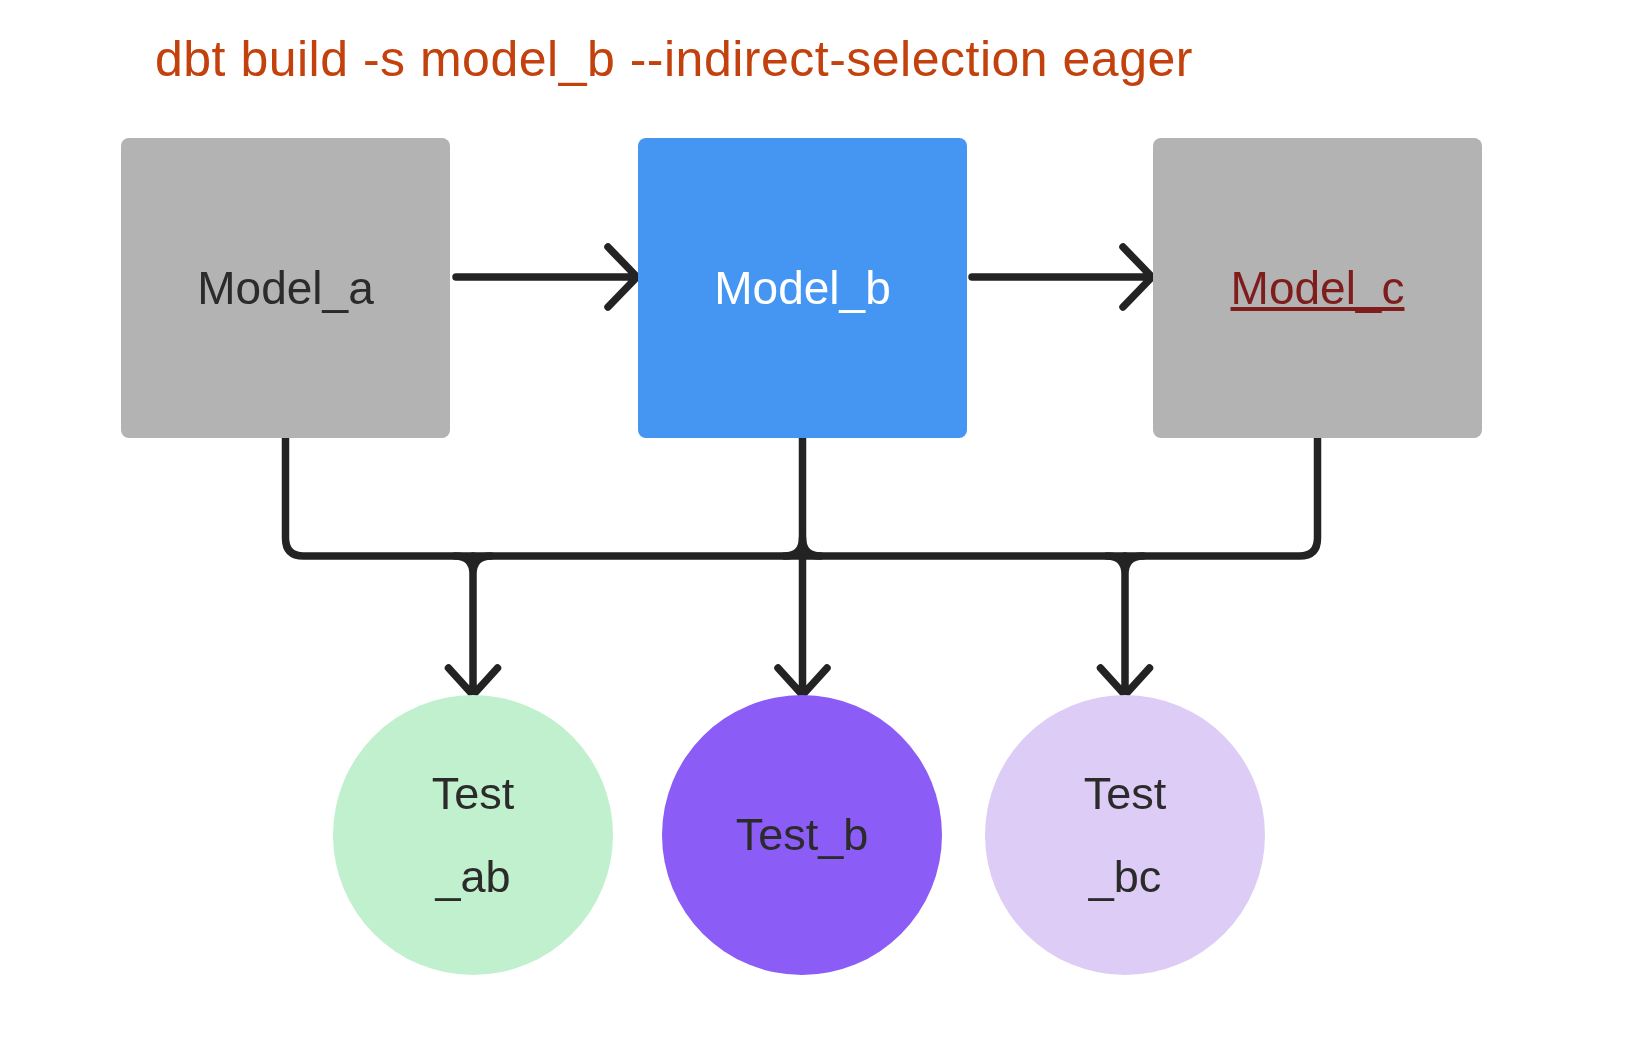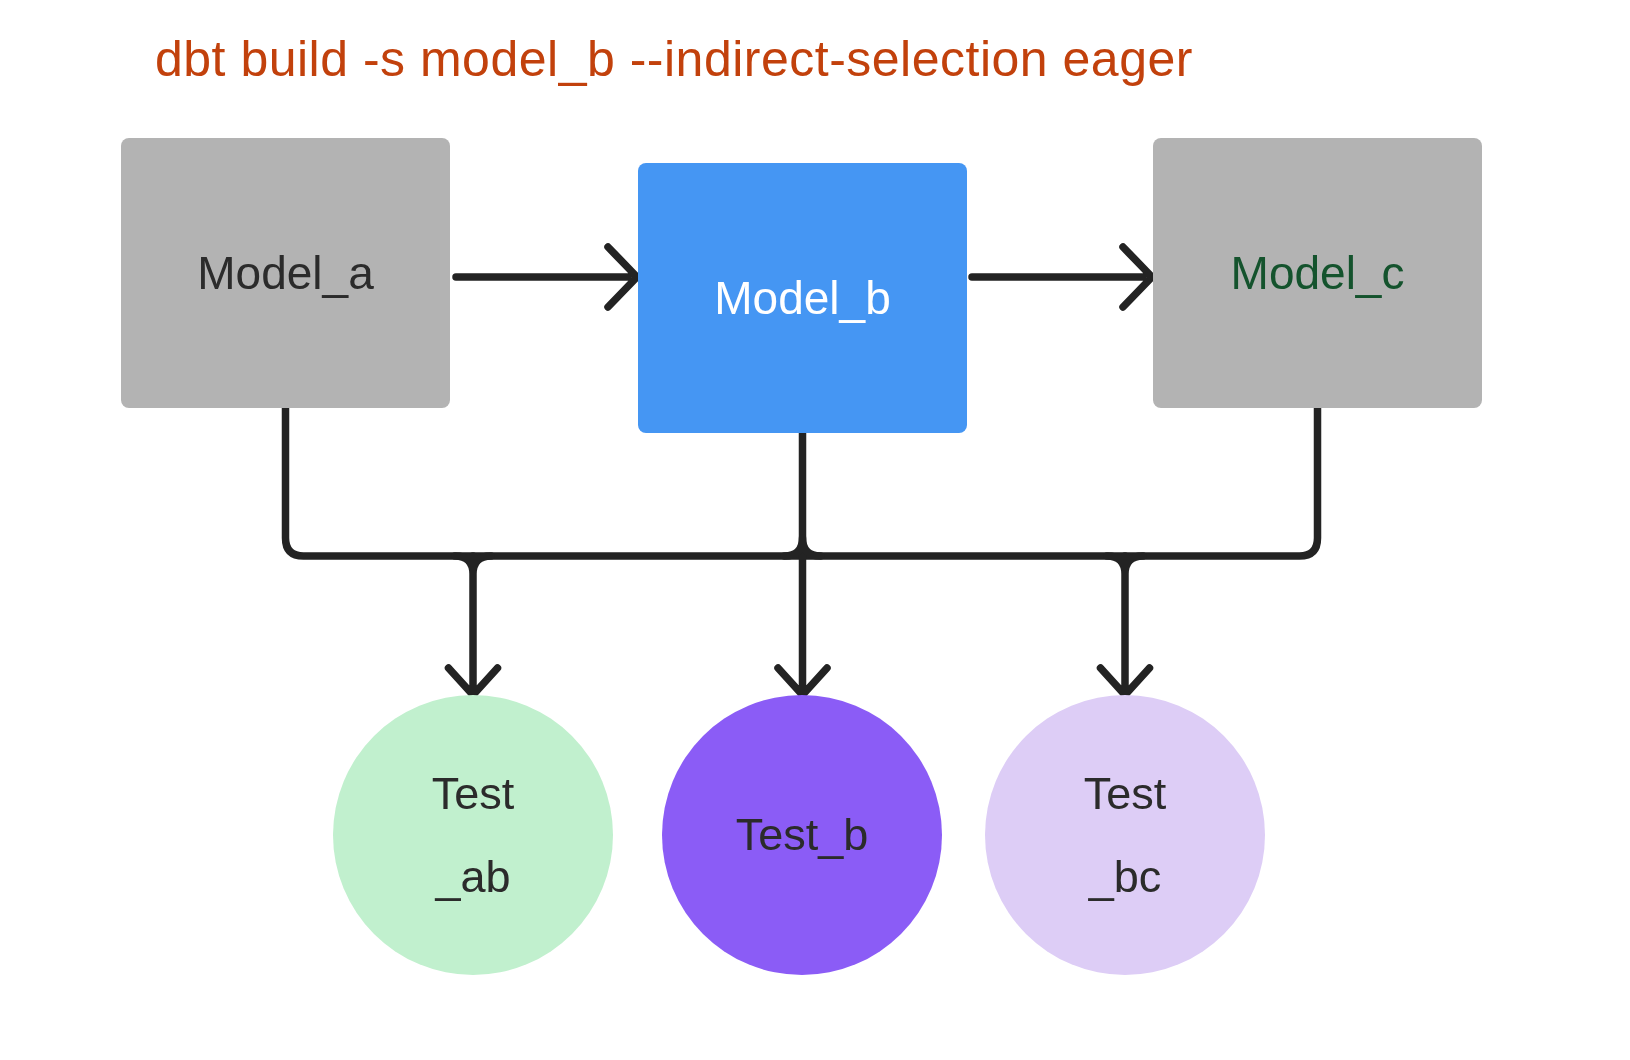--- a/index.html
+++ b/index.html
@@ -36,21 +36,21 @@
     fill: none;
     stroke: #232323;
     stroke-width: 7.5;
     stroke-linecap: round;
     stroke-linejoin: round;
   }
   .model-box {
     position: absolute;
     top: 138px;
     width: 329px;
-    height: 270px;
+    height: 300px;
     border-radius: 8px;
     display: flex;
     align-items: center;
     justify-content: center;
     font-size: 46px;
     font-weight: 400;
   }
   .model-a { left: 121px; }
   .model-b { left: 638px; }
   .model-c { left: 1153px; }
@@ -94,25 +94,25 @@
 
     <path d="M473 556 V693 M448.5 668 L473 695 L497.5 668 M455 556 Q473 556 473 574 M491 556 Q473 556 473 574" style="stroke: rgb(35, 35, 35);"></path>
 
     <path d="M1125 556 V693 M1100.5 668 L1125 695 L1149.5 668 M1107 556 Q1125 556 1125 574 M1143 556 Q1125 556 1125 574" style="stroke: rgb(35, 35, 35);"></path>
   </svg>
 
   <div class="model-box model-a" style="background-color: rgb(179, 179, 179); color: rgb(43, 43, 43);">
     <span>Model_a</span>
   </div>
 
-  <div class="model-box model-b" style="background-color: rgb(69, 150, 243); color: rgb(255, 255, 255); margin-top: 25px;">
+  <div class="model-box model-b" style="background-color: rgb(69, 150, 243); color: rgb(255, 255, 255);">
     <span>Model_b</span>
   </div>
 
-  <div class="model-box model-c" style="background-color: rgb(179, 179, 179); color: #14532d;">
+  <div class="model-box model-c" style="background-color: rgb(179, 179, 179); color: #7f1d1d; text-decoration: underline;">
     <span>Model_c</span>
   </div>
 
   <div class="test-circle test-ab" style="background-color: rgb(193, 240, 206);">
     <div>Test</div>
     <div>_ab</div>
   </div>
 
   <div class="test-circle test-b" style="background-color: #8b5cf6;">
     <div>Test_b</div>

